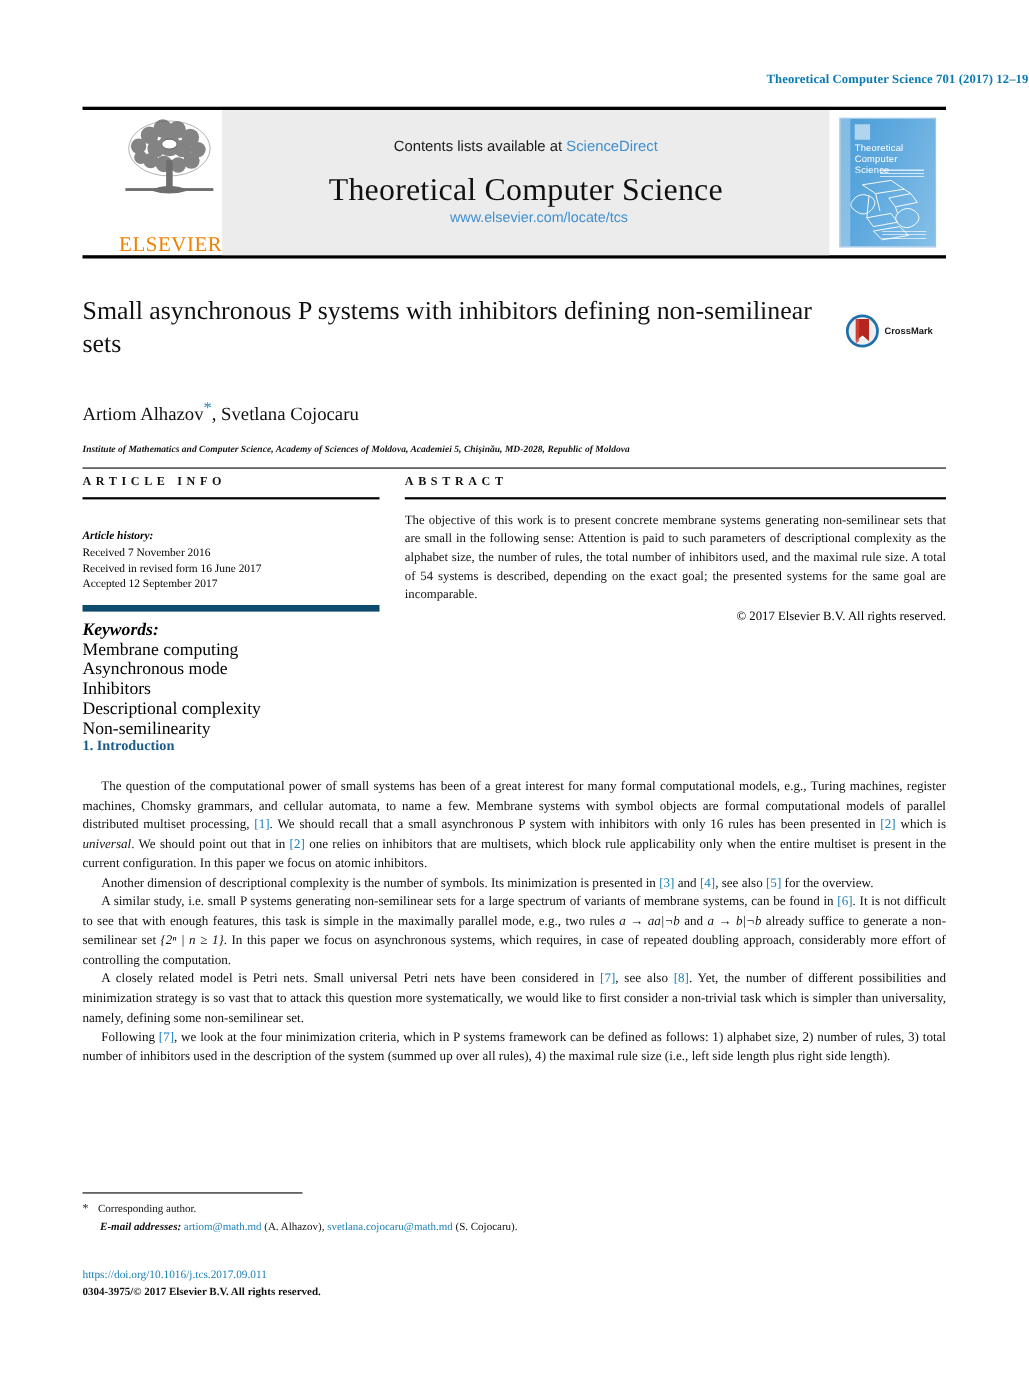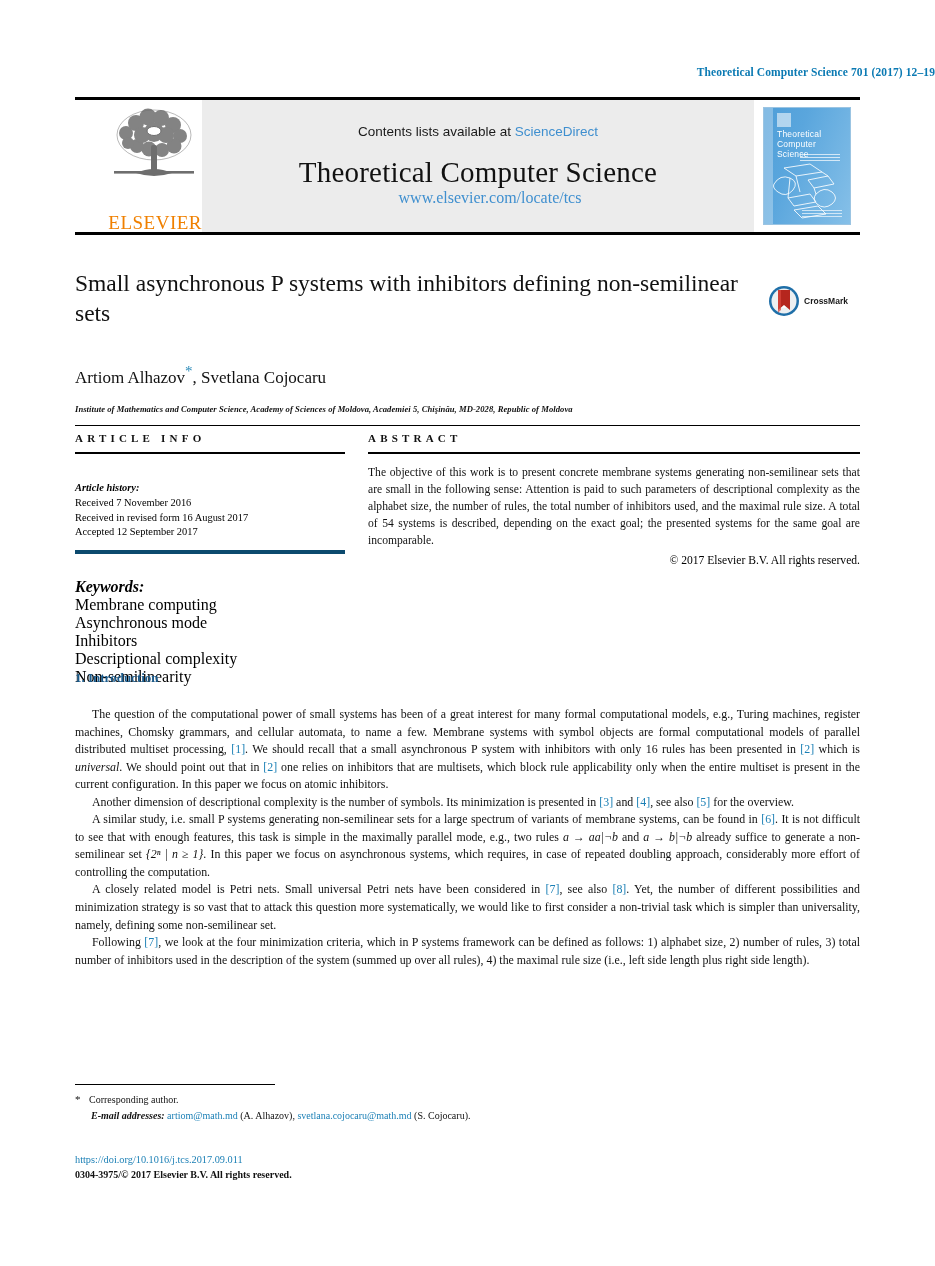--- a/index.html
+++ b/index.html
@@ -89,22 +89,22 @@
     margin-bottom: 17px;
   }
   .contents-line .sd-link { color: #3f8fcf; }
   .journal-title {
     font-family: "Liberation Serif", serif;
     font-size: 29px;
     color: #111;
     letter-spacing: 0.2px;
   }
   .journal-url {
-    font-family: Liberation Serif, serif;
-    font-size: 16px;
+    font-family: Liberation Sans, sans-serif;
+    font-size: 13px;
     color: #3f8fcf;
     margin-left: 24px;
   }
   .cover-thumb {
     width: 106px;
     flex: 0 0 106px;
     display: flex;
     align-items: center;
     justify-content: center;
   }
@@ -222,21 +222,21 @@
     font-weight: bold;
     font-size: 11px;
     letter-spacing: 4.2px;
     color: #111;
     padding-bottom: 8px;
   }
   .hr-strong { border-top: 2px solid #000; }
   .info-body { padding-top: 27px; font-size: 10.4px; line-height: 1.42; }
   .ital-head { font-style: italic; font-weight: bold; }
   .hist-line { white-space: nowrap; }
-  .kw-sep { border-top: 4px solid #0c4a6e; margin-top: 10px; padding-top: 24px; }
+  .kw-sep { border-top: 6px solid #0c4a6e; margin-top: 10px; padding-top: 8px; }
   .kw-line { }
 
   .abstract-body {
     padding-top: 10px;
     font-size: 11.6px;
     line-height: 1.47;
     text-align: justify;
     color: #111;
   }
   .copyright-line {
@@ -400,21 +400,21 @@
   <div class="rule-thin-full" style="top:425px;"></div>
 
   <div class="info-abstract">
 
     <div class="col-info">
       <div class="sec-head">ARTICLE INFO</div>
       <div class="hr-strong"></div>
       <div class="info-body">
         <div class="ital-head">Article history:</div>
         <div class="hist-line">Received 7 November 2016</div>
-        <div class="hist-line">Received in revised form 16 August 2017</div>
+        <div class="hist-line">Received in revised form 16 June 2017</div>
         <div class="hist-line">Accepted 12 September 2017</div>
       </div>
       <div class="kw-sep">
         <div class="ital-head">Keywords:</div>
         <div class="kw-line">Membrane computing</div>
         <div class="kw-line">Asynchronous mode</div>
         <div class="kw-line">Inhibitors</div>
         <div class="kw-line">Descriptional complexity</div>
         <div class="kw-line">Non-semilinearity</div>
       </div>

